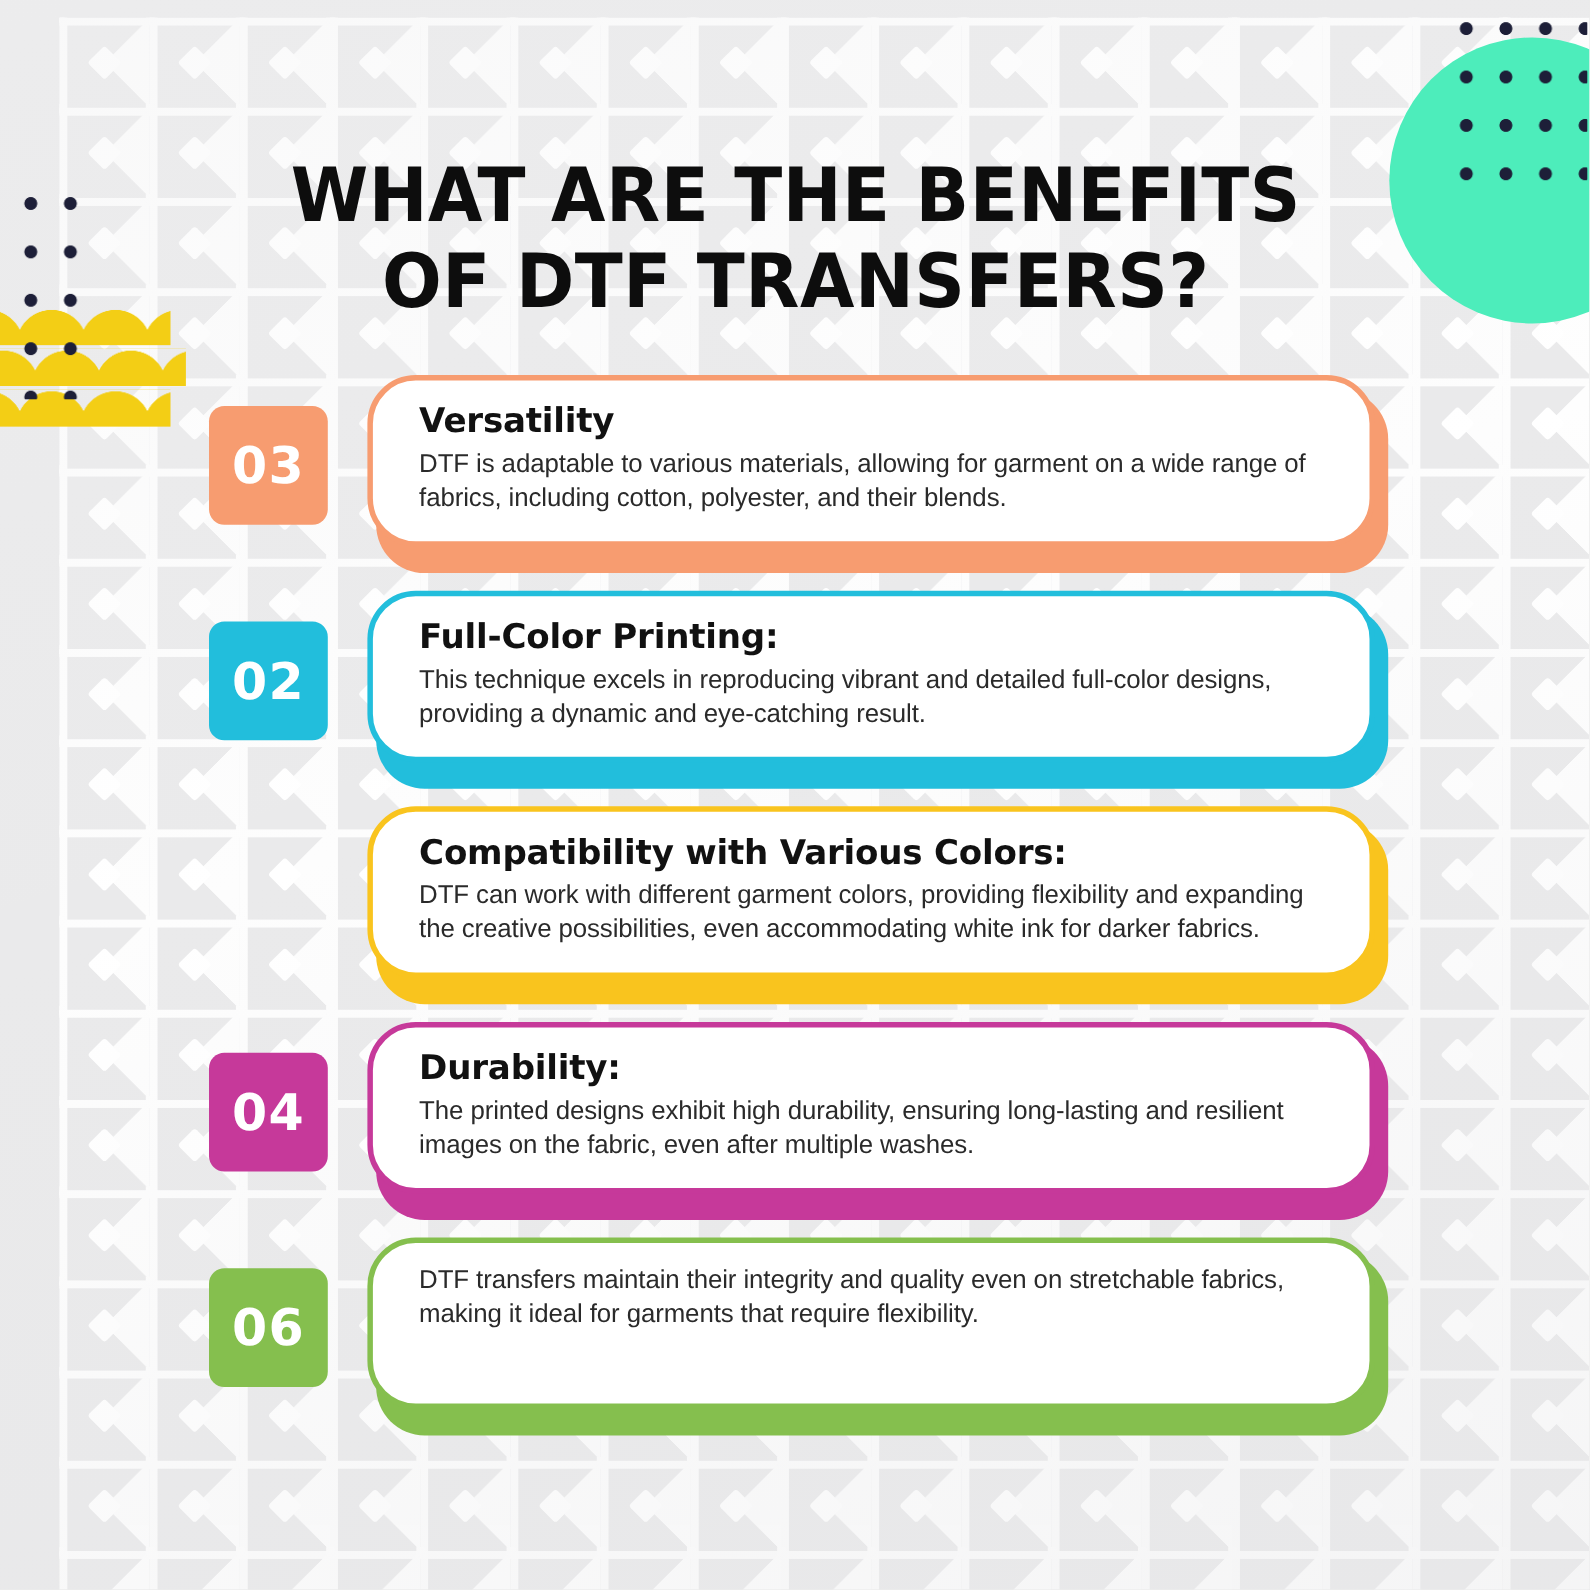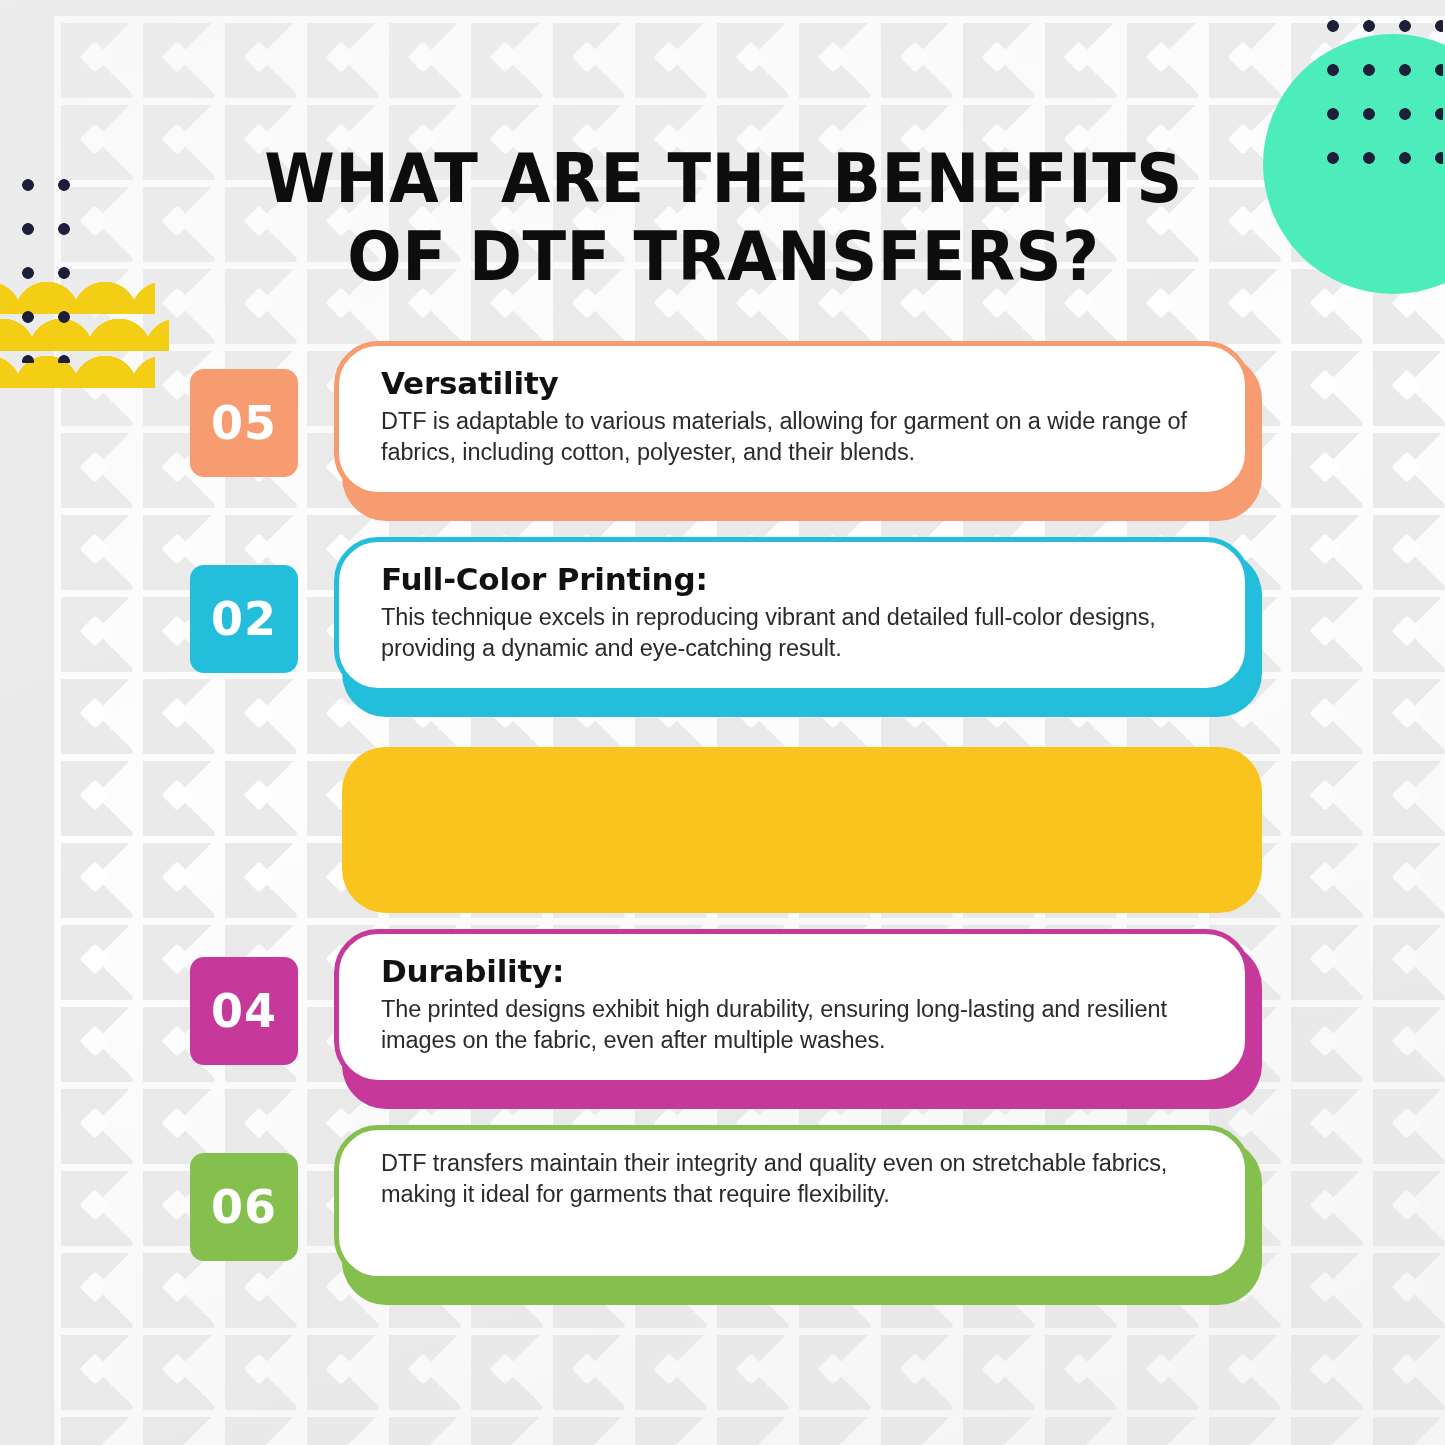--- a/index.html
+++ b/index.html
@@ -497,21 +497,21 @@
     <div class="semi-row r1"></div>
     <div class="semi-row r2"></div>
     <div class="semi-row r3"></div>
   </div>
   <div class="dot-grid dots-left"></div>
 
   <h1 class="title">WHAT ARE THE BENEFITS OF DTF TRANSFERS?</h1>
 
   <div class="rows" id="rows">
       <div class="row">
-        <div class="badge" style="background: rgb(247, 156, 112);">05</div>
+        <div class="badge" style="background: rgb(247, 156, 112);">03</div>
         <div class="card-wrap">
           <div class="card-shadow" style="background: rgb(247, 156, 112);"></div>
           <div class="card" style="border-color: rgb(247, 156, 112);">
             <div class="card-title">Versatility</div>
             <div class="card-desc">DTF is adaptable to various materials, allowing for garment on a wide range of fabrics, including cotton, polyester, and their blends.</div>
           </div>
         </div>
       </div>
       <div class="row">
         <div class="badge" style="background: rgb(34, 190, 220);">02</div>
@@ -519,20 +519,24 @@
           <div class="card-shadow" style="background: rgb(34, 190, 220);"></div>
           <div class="card" style="border-color: rgb(34, 190, 220);">
             <div class="card-title">Full-Color Printing:</div>
             <div class="card-desc">This technique excels in reproducing vibrant and detailed full-color designs, providing a dynamic and eye-catching result.</div>
           </div>
         </div>
       </div>
       <div class="row">
         <div class="card-wrap">
           <div class="card-shadow" style="background: rgb(249, 196, 30);"></div>
+          <div class="card" style="border-color: rgb(249, 196, 30);">
+            <div class="card-title">Compatibility with Various Colors:</div>
+            <div class="card-desc">DTF can work with different garment colors, providing flexibility and expanding the creative possibilities, even accommodating white ink for darker fabrics.</div>
+          </div>
         </div>
       </div>
       <div class="row">
         <div class="badge" style="background: rgb(198, 57, 154);">04</div>
         <div class="card-wrap">
           <div class="card-shadow" style="background: rgb(198, 57, 154);"></div>
           <div class="card" style="border-color: rgb(198, 57, 154);">
             <div class="card-title">Durability:</div>
             <div class="card-desc">The printed designs exhibit high durability, ensuring long-lasting and resilient images on the fabric, even after multiple washes.</div>
           </div>

